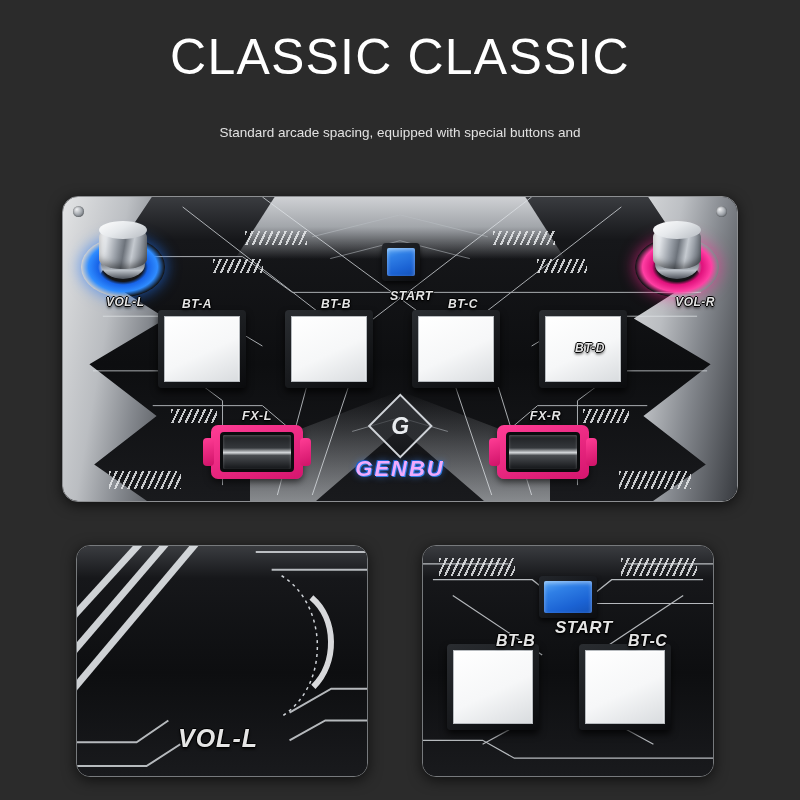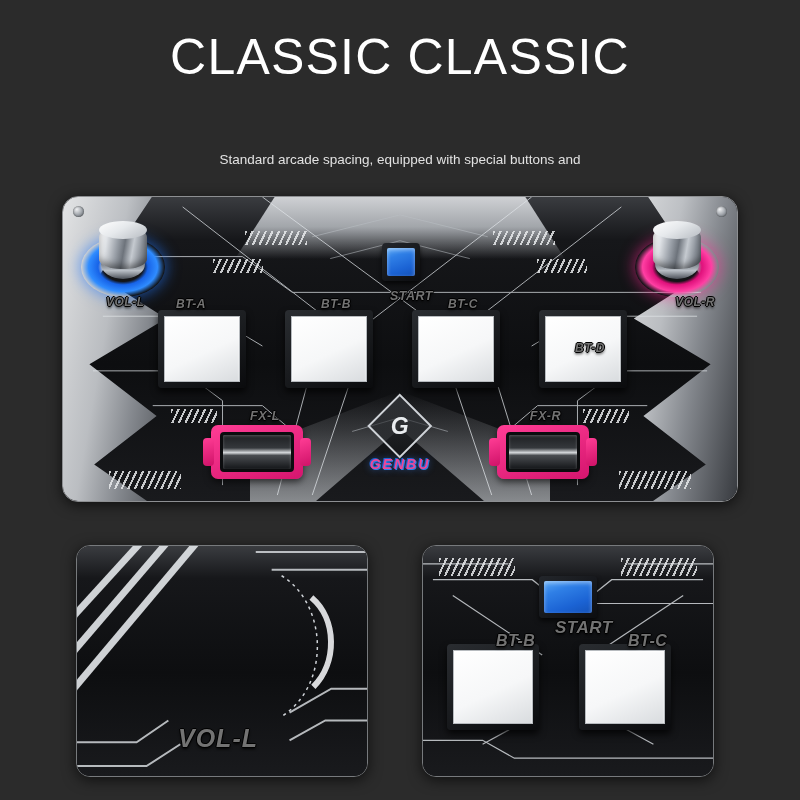--- a/index.html
+++ b/index.html
@@ -20,21 +20,20 @@
     font-weight:400;
     letter-spacing:1.2px;
     line-height:1;
   }
   .subcopy {
     position:absolute; top:120px; left:0; width:800px;
     text-align:center;
     color:#e2e2e2;
     font-size:13.5px;
     line-height:25px;
-    margin-top:27px;
   }
   .subcopy div { white-space:nowrap; }
 
   
   .panel {
     position:absolute;
     border-radius:14px;
     overflow:hidden;
     background:#111;
     box-shadow:0 3px 14px rgba(0,0,0,.65);
@@ -163,21 +162,21 @@
     width:100%; height:100%;
     border-radius:4px;
     background:linear-gradient(180deg,#1d1f22 0%,#35383c 38%,#d6d9dc 52%,#4a4d51 60%,#141619 100%);
     border:3px solid #0b0c0e;
     box-shadow:inset 0 1px 3px rgba(255,255,255,.25);
   }
 
   
   .lbl {
     position:absolute;
-    color:#737373;
+    color:#e5e5e5;
     font-weight:700;
     font-style:italic;
     letter-spacing:.5px;
     white-space:nowrap;
     text-shadow:0 1px 0 #000,0 -1px 0 #000,1px 0 0 #000,-1px 0 0 #000,0 2px 3px rgba(0,0,0,.9);
     padding-left:19px;
   }
 
   
   .brand {
@@ -193,23 +192,23 @@
   }
   .brand .diamond span {
     position:absolute; inset:0;
     transform:rotate(-45deg);
     display:flex; align-items:center; justify-content:center;
     font-size:23px; font-weight:700; font-style:italic;
     color:#e9ecef;
   }
   .brand .word {
     margin-top:7px;
-    font-size:14px; font-weight:700; font-style:italic;
+    font-size:22px; font-weight:700; font-style:italic;
     letter-spacing:2px;
-    color:#ec4899;
+    color:#f0abfc;
     text-shadow:1px 1px 0 #2f7fe6,-1px -1px 0 #1b63d4,0 0 7px rgba(60,130,240,.8);
   }
 
   
   .screw {
     position:absolute; width:11px; height:11px; border-radius:50%;
     background:radial-gradient(circle at 34% 30%,#f0f1f3,#9da2a8 55%,#5b6066);
     box-shadow:inset 0 0 2px rgba(0,0,0,.6);
   }
 </style>
@@ -290,29 +289,29 @@
   <div class="bt" style="left:222px;top:113px;width:88px;height:78px;">
       <div class="bt-cap"></div>
     </div>
   <div class="bt" style="left:349px;top:113px;width:88px;height:78px;">
       <div class="bt-cap"></div>
     </div>
   <div class="bt" style="left:476px;top:113px;width:88px;height:78px;">
       <div class="bt-cap"></div>
     </div>
 
-  <div class="lbl" style="left:94px;top:100px;font-size:12px;">BT-A</div>
+  <div class="lbl" style="left:100px;top:100px;font-size:12px;">BT-A</div>
   <div class="lbl" style="left:239px;top:100px;font-size:12px;">BT-B</div>
   <div class="lbl" style="left:366px;top:100px;font-size:12px;">BT-C</div>
   <div class="lbl" style="left:493px;top:100px;font-size:12px;margin-top:44px;">BT-D</div>
 
   <div class="fx" style="left:148px;top:228px;width:92px;height:54px;">
     <div class="fx-cap"></div>
   </div>
-  <div class="lbl" style="left:168px;top:212px;font-size:12.5px;text-align:center;">FX-L</div>
+  <div class="lbl" style="left:160px;top:212px;font-size:12.5px;text-align:center;">FX-L</div>
 
   <div class="fx" style="right:148px;top:228px;width:92px;height:54px;">
     <div class="fx-cap"></div>
   </div>
   <div class="lbl" style="right:176px;top:212px;font-size:12.5px;">FX-R</div>
 
   <div class="brand" style="top:206px;">
     <div class="diamond">
       <span>G</span>
     </div>

